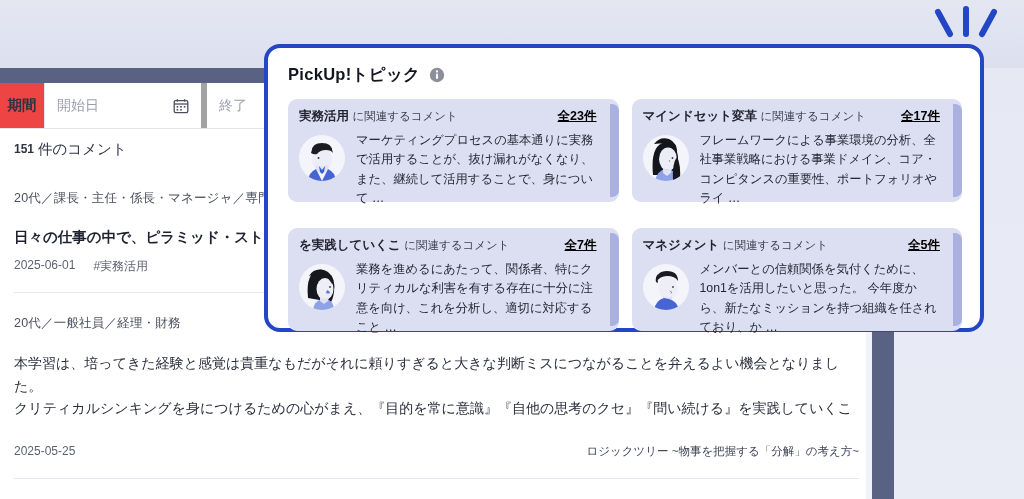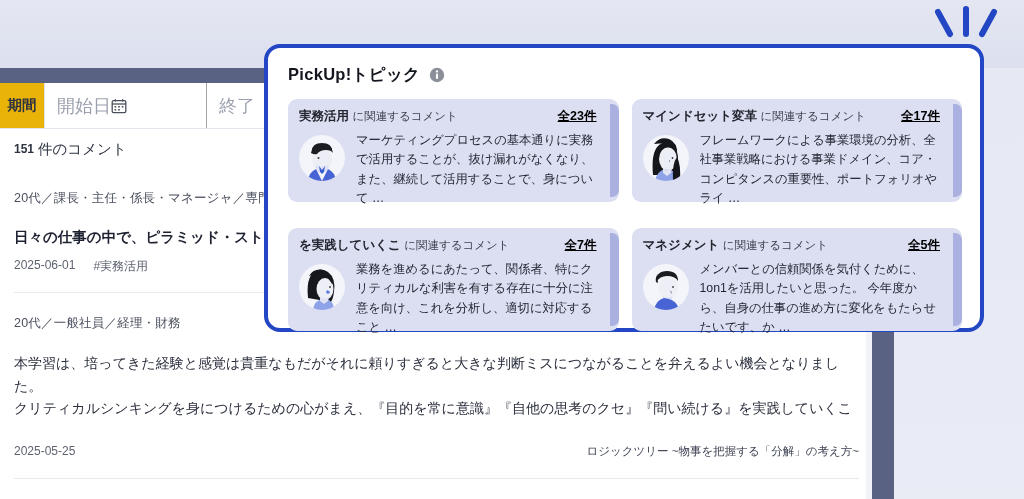--- a/index.html
+++ b/index.html
@@ -38,26 +38,26 @@
   }
 
   
   .filter-row {
     position: absolute; left: 0; top: 83px; width: 872px; height: 46px;
     background: #ffffff; border-bottom: 1px solid #e3e5ec;
     display: flex; align-items: stretch;
   }
   .filter-label {
     width: 44px; display: flex; align-items: center; justify-content: center;
-    background: #eab308; font-size: 14.5px; font-weight: 700; color: #2e3342;
+    background: #ef4444; font-size: 14.5px; font-weight: 700; color: #2e3342;
   }
   .filter-field {
-    display: flex; align-items: center; 
-    border-left: 1px solid #e0e2e9; border-right: 1px solid #a3a3a3;
-    padding: 0 12px; width: 163px; color: #9aa0ae; font-size: 18px;
+    display: flex; align-items: center; justify-content: space-between;
+    border-left: 1px solid #e0e2e9; border-right: 6px solid #a3a3a3;
+    padding: 0 12px; width: 163px; color: #9aa0ae; font-size: 14px;
   }
   .filter-field.second { border-left: none; width: 120px; }
   .cal-icon { width: 16px; height: 16px; display: block; }
   .filter-gap { flex: 1; }
 
   .count-row {
     position: absolute; left: 0; top: 129px; width: 872px; height: 40px;
     display: flex; align-items: center; padding-left: 14px;
     font-size: 14.5px; color: #2e3342;
   }
@@ -315,18 +315,18 @@
               <ellipse cx="25" cy="24" rx="9.5" ry="11.5" fill="#edeef6"></ellipse>
               <path d="M13 18 q0-11 11-11 q11 0 11 10 q-3-5-11-5 q-7 0-11 6z" fill="#1b1c22"></path>
               <path d="M13 18 q-1-5 2-8 q-1 5 0 9z" fill="#1b1c22"></path>
               <path d="M20 32 q5 3 9 0 l0 4 -4 3 -5-3z" fill="#dfe2f3"></path>
               <path d="M11 46 q2-10 10-12 l5 1 q8 2 10 11z" fill="#4864d4"></path>
               <path d="M27 27 q3 1 1 2.5" stroke="#7f86a0" stroke-width="0.9" fill="none"></path>
               <circle cx="30" cy="23" r="0.9" fill="#3a3d4a"></circle>
             </g>
           </svg>
         </span>
-        <div class="card-text">メンバーとの信頼関係を気付くために、1on1を活用したいと思った。 今年度から、自身の仕事の進め方に変化をもたらせたいです、か …</div>
+        <div class="card-text">メンバーとの信頼関係を気付くために、1on1を活用したいと思った。 今年度から、新たなミッションを持つ組織を任されており、か …</div>
       </div>
     </div>
 
   </div>
 </div>
 
 </body></html>

